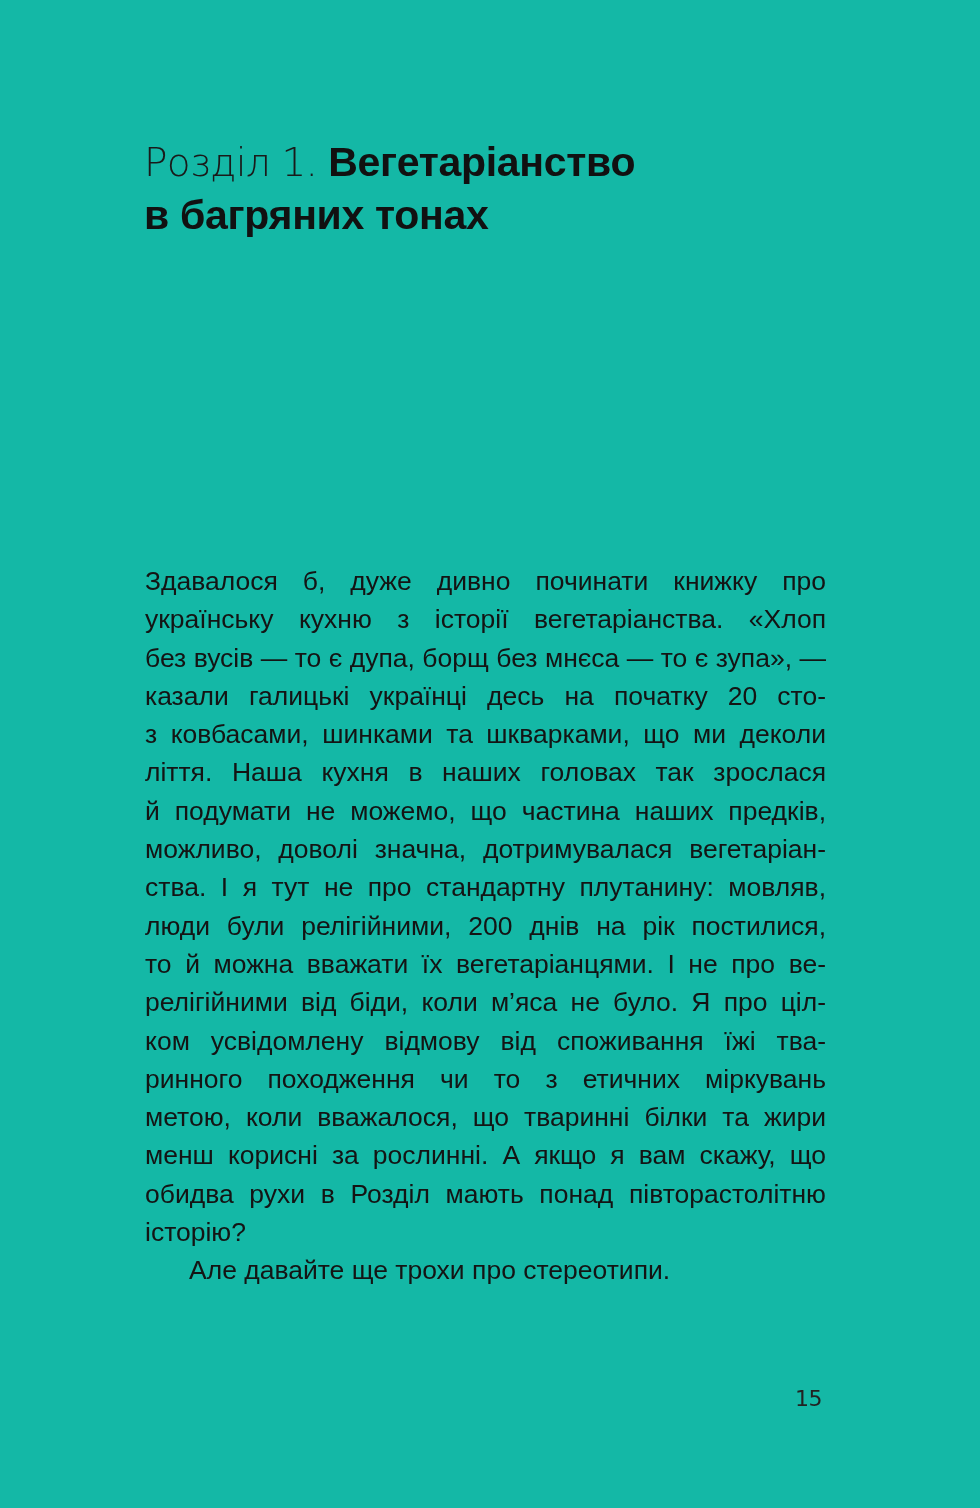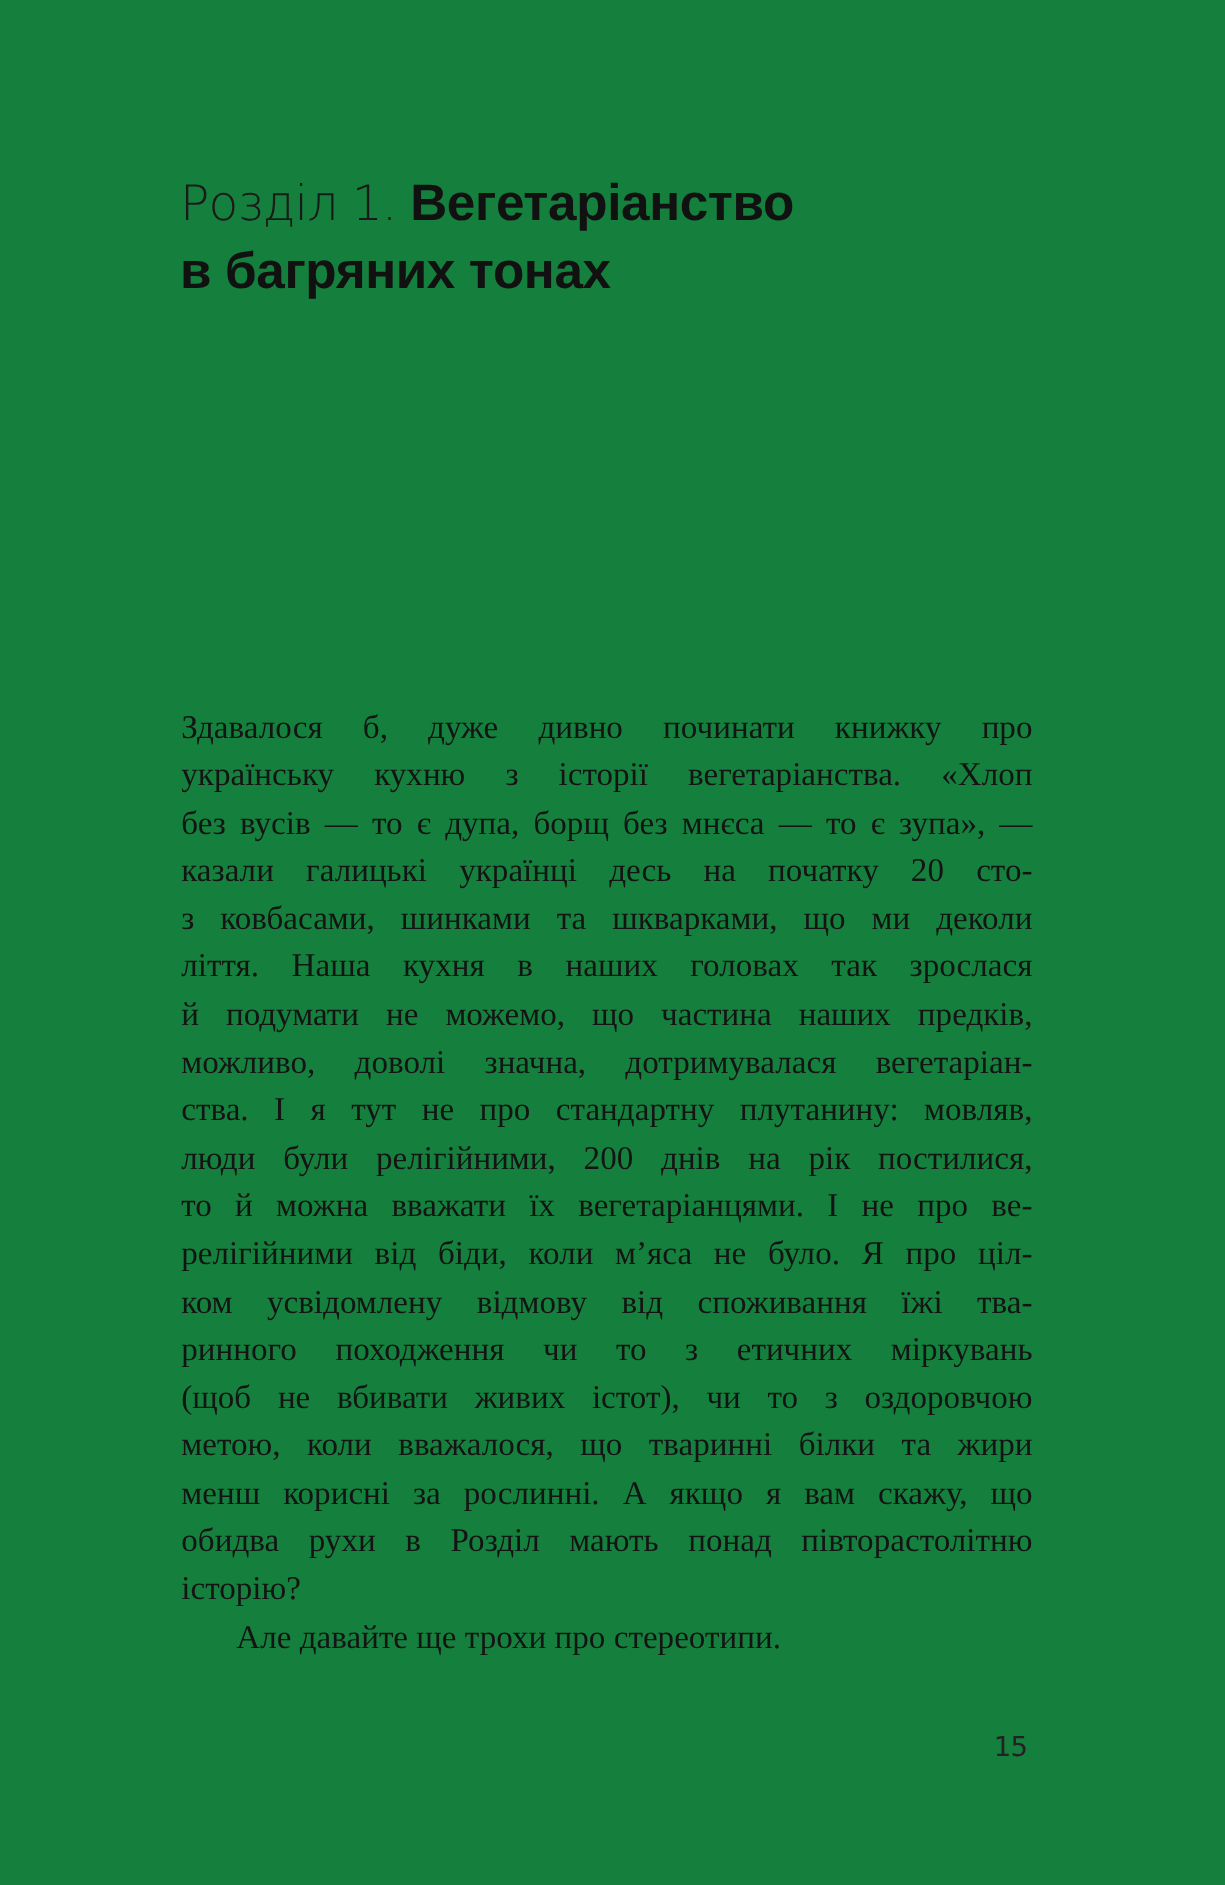--- a/index.html
+++ b/index.html
@@ -11,21 +11,21 @@
       width: 980px;
       height: 1508px;
       position: relative;
       overflow: hidden;
       color: #111111;
     }
     .page {
       position: absolute;
       left: 0; top: 0;
       width: 980px; height: 1508px;
-      background: #15803d;
+      background: #14b8a6;
     }
     .chapter-title {
       position: absolute;
       left: 144px;
       top: 136px;
       width: 700px;
       margin: 0;
       font-family: "Liberation Sans", sans-serif;
       font-size: 41px;
       line-height: 52px;
@@ -41,21 +41,21 @@
       color: #1a1a1a;
     }
     .chapter-name {
       font-weight: bold;
     }
     .body-text {
       position: absolute;
       left: 145px;
       top: 562px;
       width: 681px;
-      font-family: Liberation Serif, serif;
+      font-family: Liberation Sans, sans-serif;
       font-size: 26.5px;
       line-height: 38.3px;
       color: #141414;
     }
     .line {
       display: block;
       white-space: nowrap;
       text-align: justify;
       text-align-last: justify;
       height: 38.3px;
@@ -98,21 +98,20 @@
       <span class="line">з ковбасами, шинками та шкварками, що ми деколи</span>
       <span class="line">ліття. Наша кухня в наших головах так зрослася</span>
       <span class="line">й подумати не можемо, що частина наших предків,</span>
       <span class="line">можливо, доволі значна, дотримувалася вегетаріан-</span>
       <span class="line">ства. І я тут не про стандартну плутанину: мовляв,</span>
       <span class="line">люди були релігійними, 200 днів на рік постилися,</span>
       <span class="line">то й можна вважати їх вегетаріанцями. І не про ве-</span>
       <span class="line">релігійними від біди, коли м’яса не було. Я про ціл-</span>
       <span class="line">ком усвідомлену відмову від споживання їжі тва-</span>
       <span class="line">ринного походження чи то з етичних міркувань</span>
-      <span class="line">(щоб не вбивати живих істот), чи то з оздоровчою</span>
       <span class="line">метою, коли вважалося, що тваринні білки та жири</span>
       <span class="line">менш корисні за рослинні. А якщо я вам скажу, що</span>
       <span class="line">обидва рухи в Розділ мають понад півторастолітню</span>
       <span class="line last">історію?</span>
     </div>
     <div>
       <span class="line indent">Але давайте ще трохи про стереотипи.</span>
     </div>
   </div>
 

